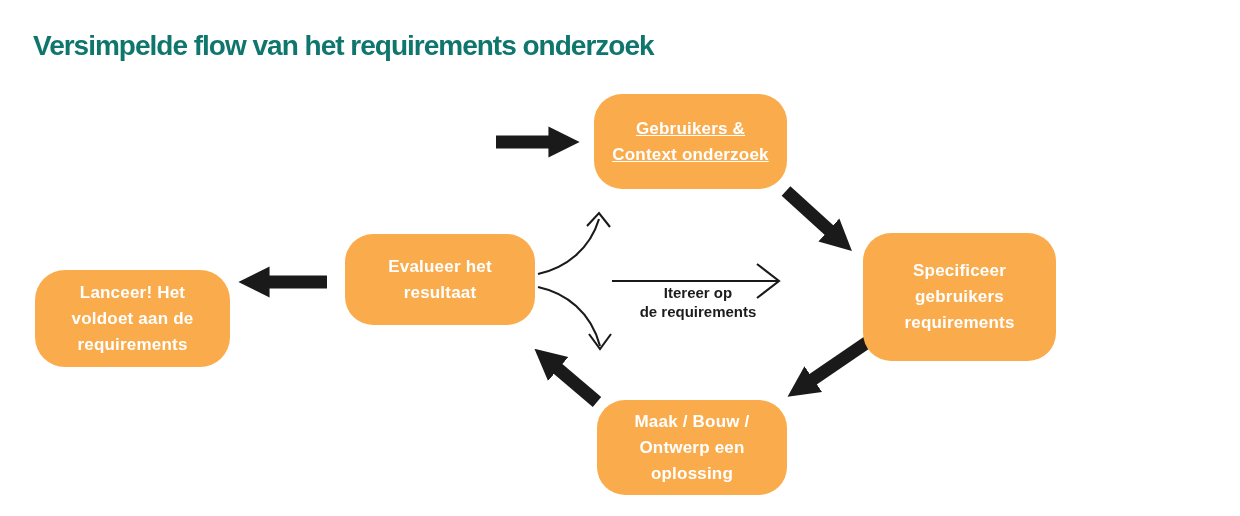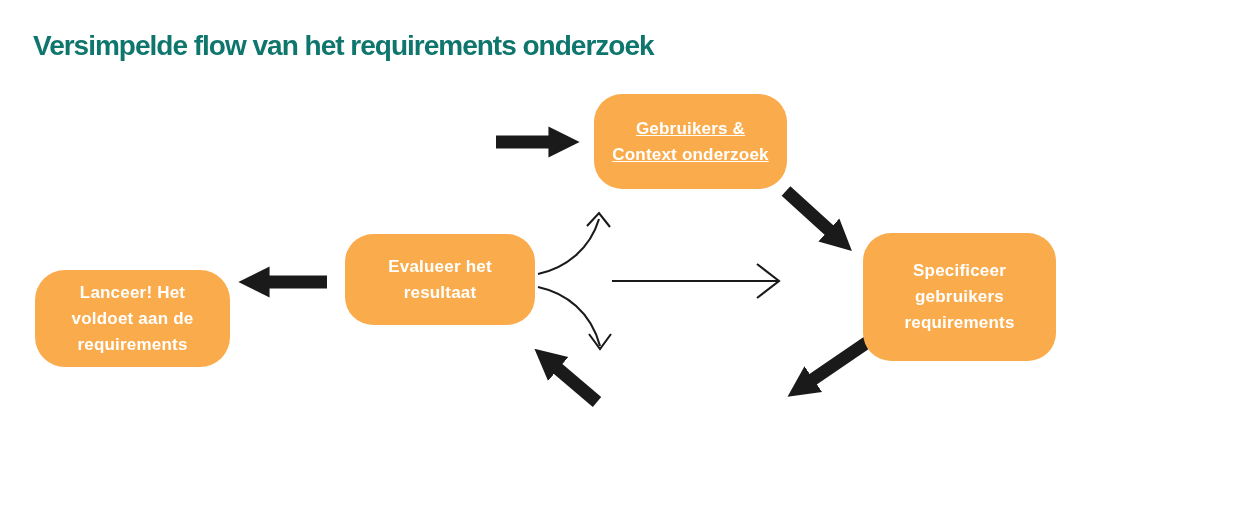--- a/index.html
+++ b/index.html
@@ -79,20 +79,25 @@
       <polyline class="thin" points="757,264 779,281 757,298"></polyline>
     </g>
   </svg>
 
 
   <div class="node node-gebruikers">Gebruikers &amp;
 Context onderzoek</div>
   <div class="node node-specificeer">Specificeer
 gebruikers
 requirements</div>
+  <div class="node node-maak">Maak / Bouw /
+Ontwerp een
+oplossing</div>
   <div class="node node-evalueer">Evalueer het
 resultaat</div>
   <div class="node node-lanceer">Lanceer! Het
 voldoet aan de
 requirements</div>
 
+  <div class="iterate-label">Itereer op
+de requirements</div>
 
 </div>
 
 </body></html>

